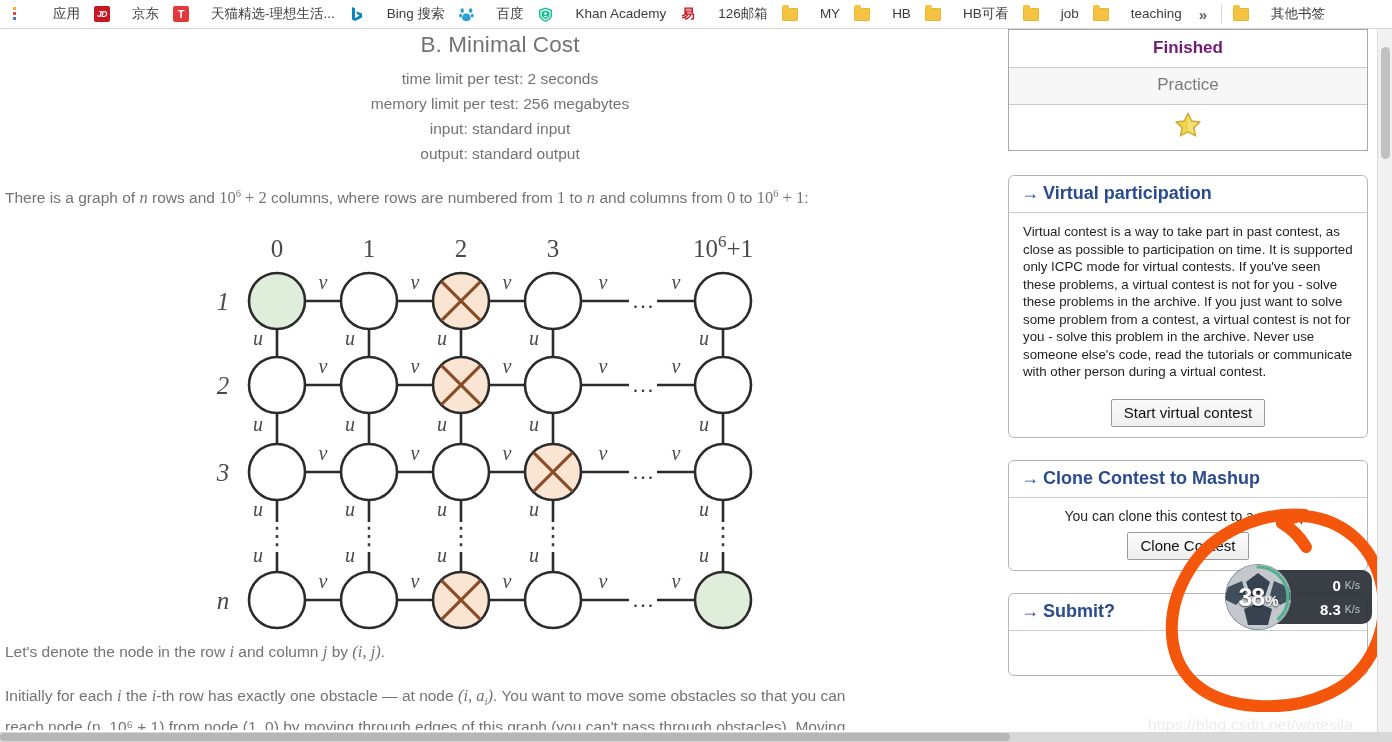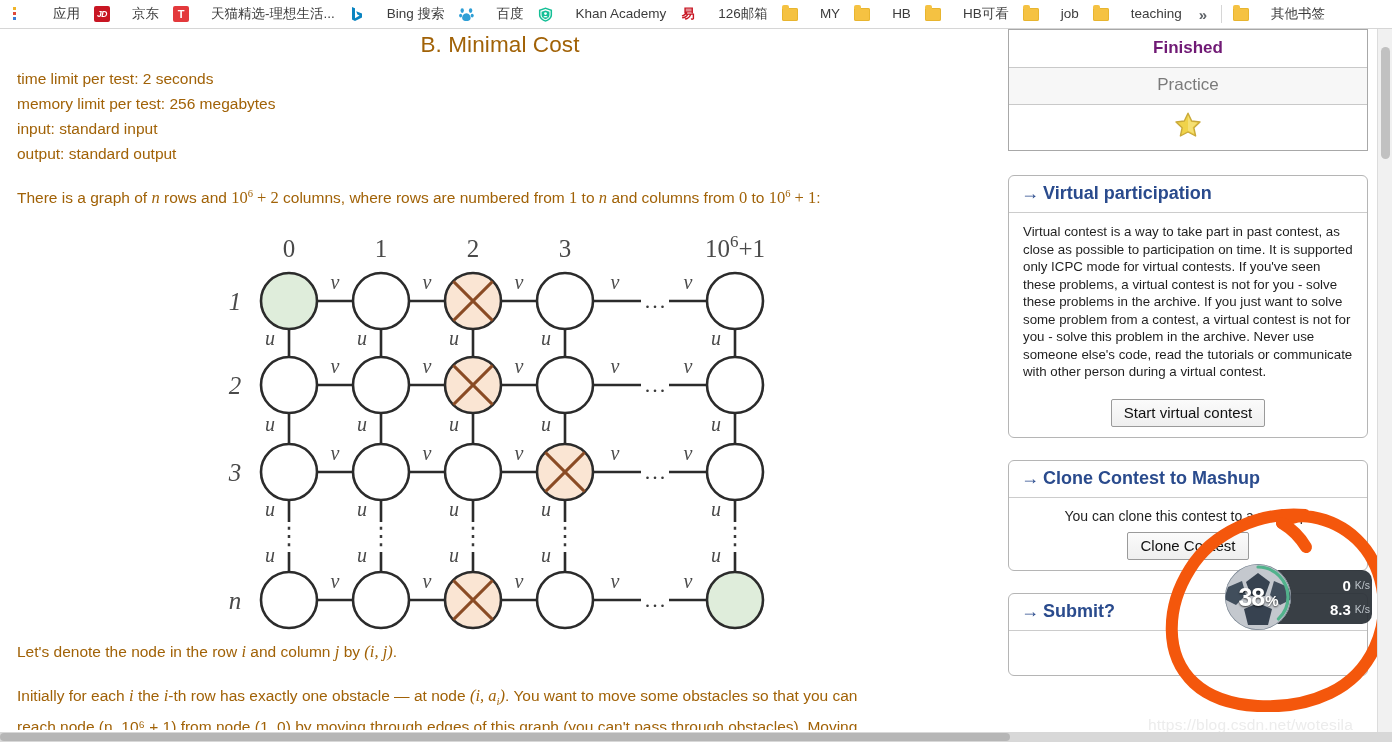--- a/index.html
+++ b/index.html
@@ -72,29 +72,29 @@
 
   
   .page {
     position: absolute; top: 29px; left: 0; width: 1392px; height: 713px;
     background: #fff; overflow: hidden;
   }
 
   
   .problem-col {
     position: absolute; left: 0; top: 0; width: 1000px; height: 713px;
-    padding: 0 17px;
-    color: #a16207;
+    padding: 0 5px;
+    color: #737373;
   }
   .prob-title {
     text-align: center; font-size: 22.5px; font-weight: normal;
     margin: 3px 0 8px 0; letter-spacing: 0.1px;
     font-family: "Liberation Sans", sans-serif;
   }
-  .prob-limits { font-size: 15.5px; line-height: 25px; }
+  .prob-limits { text-align: center; font-size: 15.5px; line-height: 25px; }
   .prob-para { font-size: 15.5px; line-height: 22px; margin: 16px 0 0 0; }
   .prob-para.p2 { margin-top: 22px; }
   .mathit { font-family: "Liberation Serif", serif; font-style: italic; font-size: 16.5px; }
   .mathrm { font-family: "Liberation Serif", serif; font-size: 16.5px; }
   sup.mexp { font-size: 10.5px; font-family:"Liberation Serif",serif; }
 
   
   .figure { position: relative; width: 1000px; height: 420px; margin-top: 8px; }
 
   
@@ -136,21 +136,21 @@
     position: absolute; left: 46px; top: 9px; width: 104px; height: 54px;
     background: #2b3138; border-radius: 10px; opacity: 0.93;
     display: flex; flex-direction: column; justify-content: center;
     padding-left: 6px;
   }
   .dl-line { display: flex; align-items: center; height: 24px; gap: 4px; }
   .dl-arrow { font-size: 12px; width: 11px; text-align: center; font-family:"DejaVu Sans",sans-serif;}
   .dl-arrow.up { color: #4da3e0; }
   .dl-arrow.down { color: #5fcf86; }
   .dl-val { color: #ffffff; font-size: 15px; font-weight: bold; margin-left: auto;}
-  .dl-unit { color: #b9c0c7; font-size: 10.5px; margin-right: 2px; }
+  .dl-unit { color: #b9c0c7; font-size: 10.5px; margin-right: 12px; }
   .dl-ball {
     position: absolute; left: 0; top: 0; width: 72px; height: 72px;
   }
   .dl-pct {
     position: absolute; left: 0; top: 0; width: 72px; height: 72px;
     display: flex; align-items: center; justify-content: center;
     color: #fff; font-weight: bold; font-size: 25px;
     text-shadow: 0 1px 2px rgba(0,0,0,.75);
     letter-spacing: -1px;
   }

